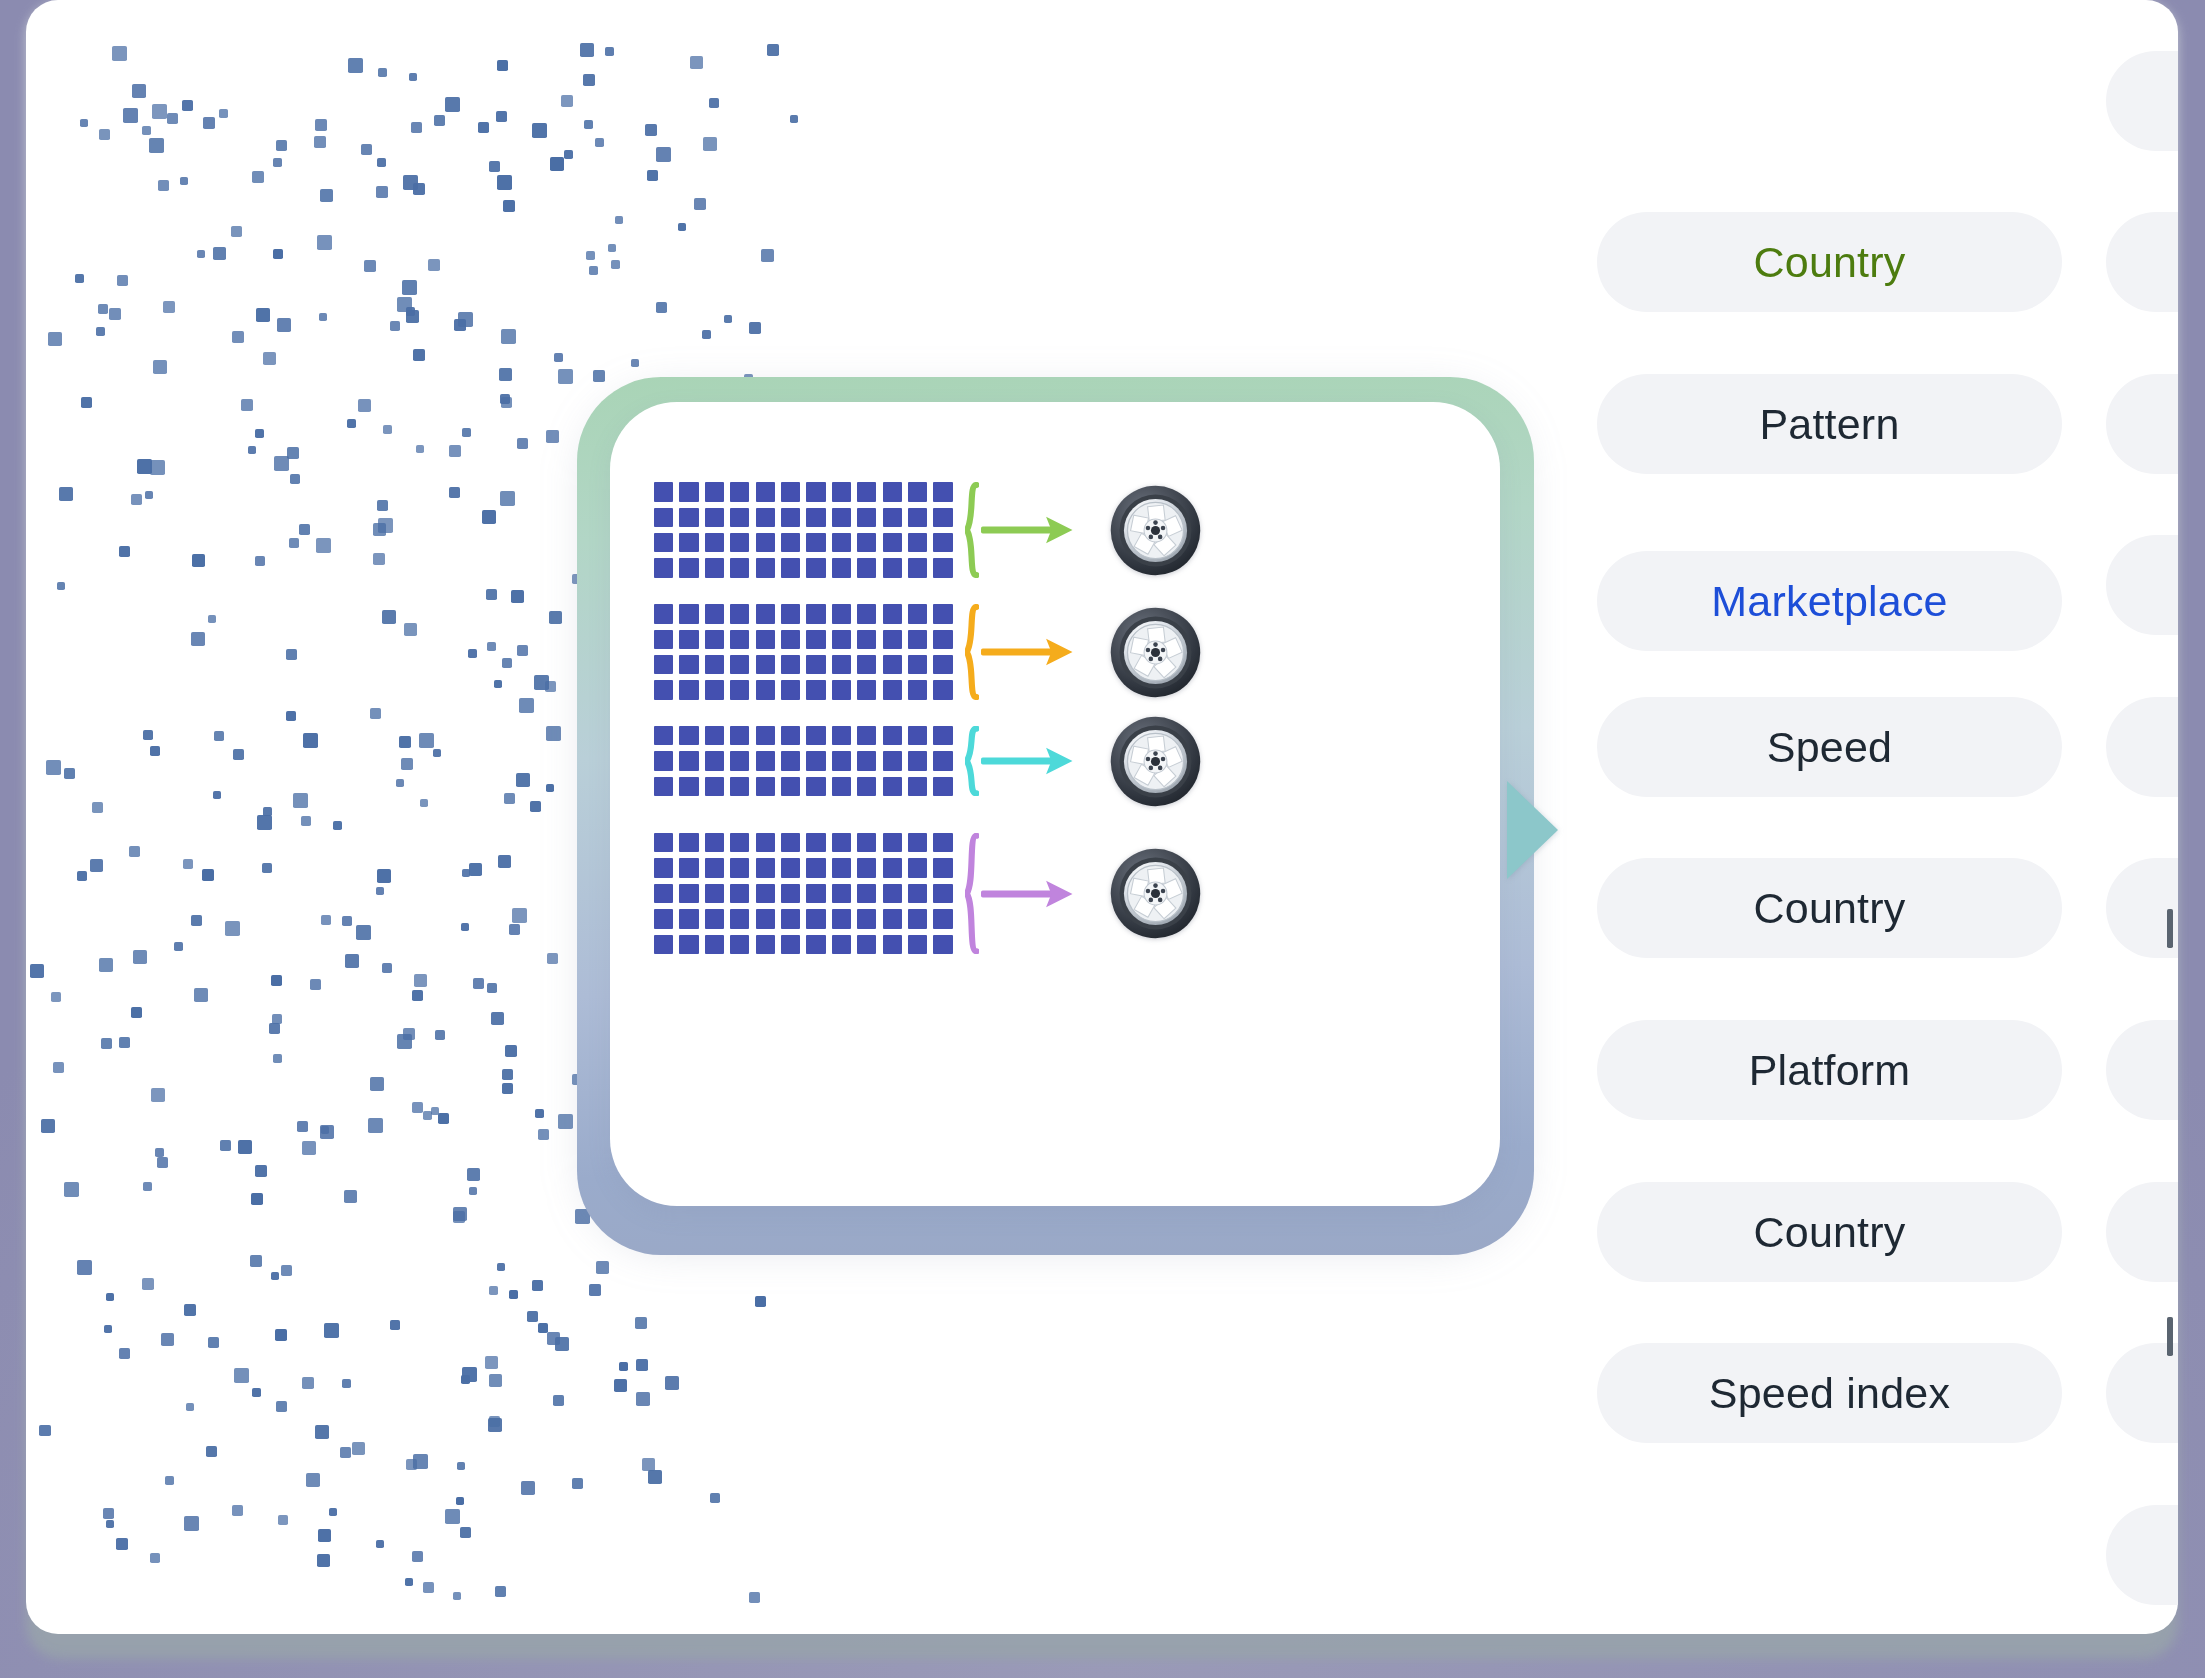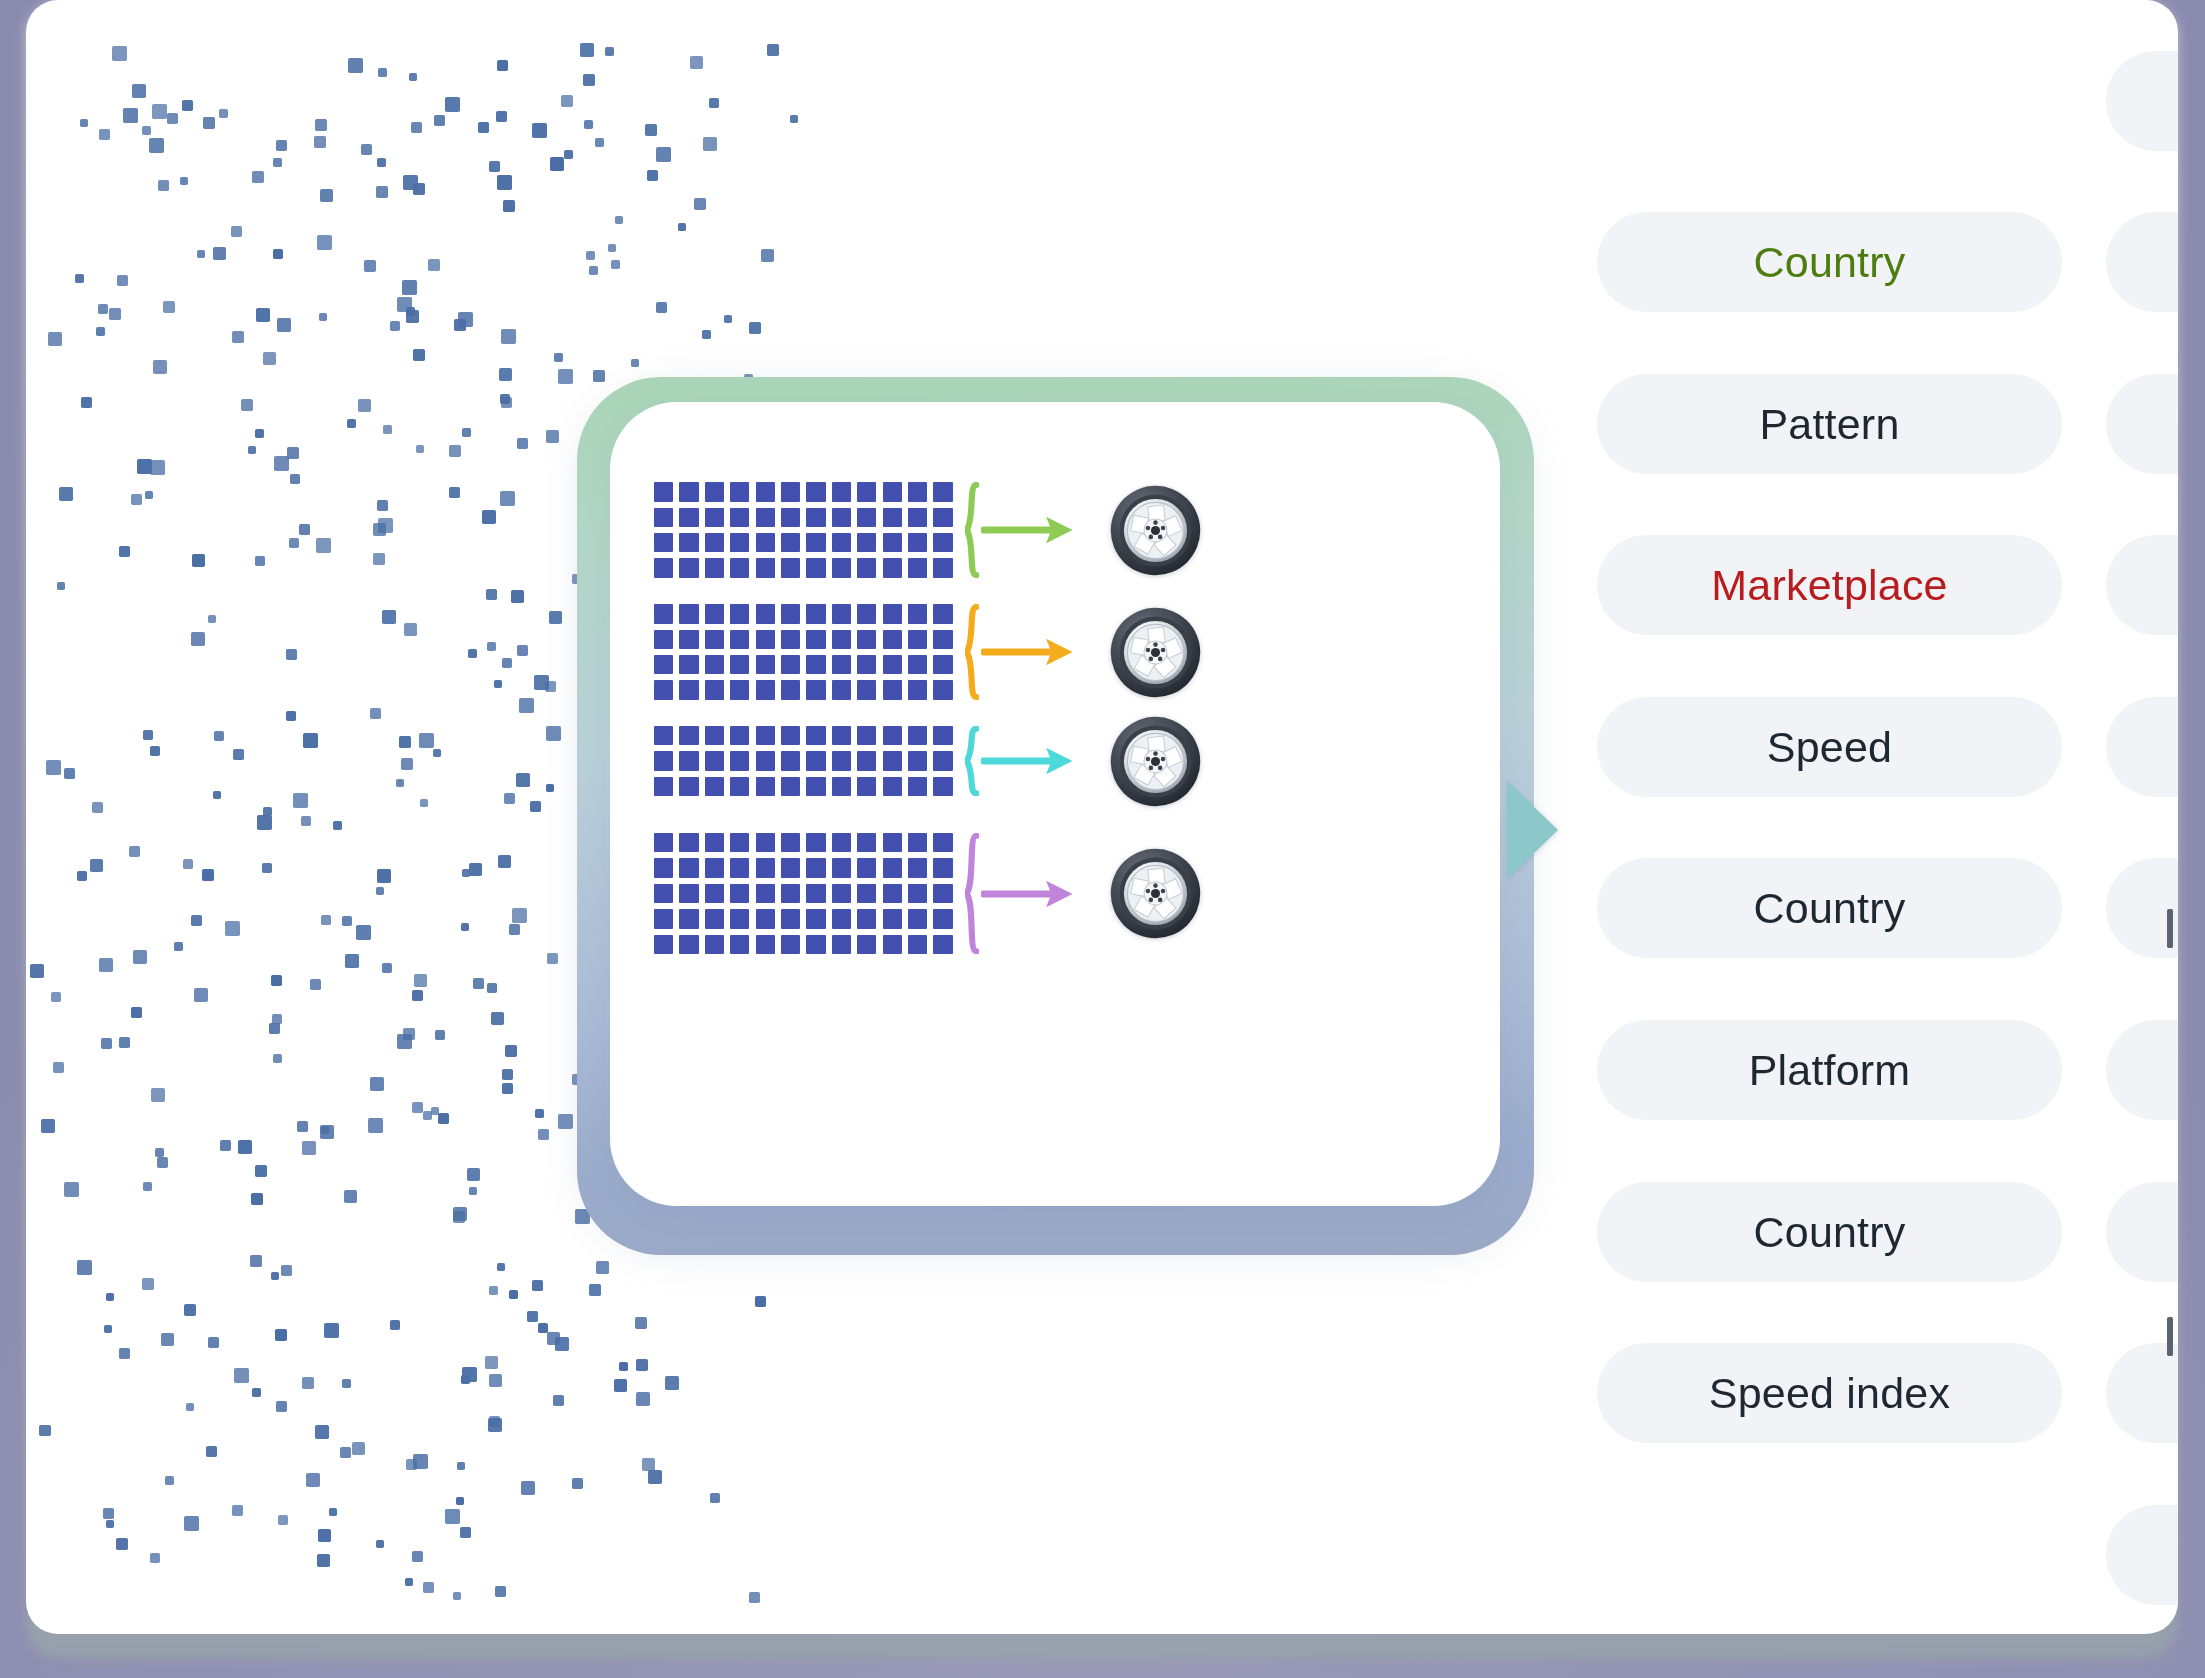--- a/index.html
+++ b/index.html
@@ -1021,21 +1021,21 @@
                 <circle cx="53" cy="53" r="5.2" fill="#2b313a"></circle>
               </svg>
             </div>
           </div>
         </div>
     </div>
 
     <div class="pill-col main" id="pillsMain">
         <div class="pill" style="top: 212px; background: rgb(242, 243, 246); color: #4d7c0f;">Country</div>
         <div class="pill" style="top: 374px; background: rgb(242, 243, 246); color: rgb(30, 40, 51);">Pattern</div>
-        <div class="pill" style="top: 535px; background: rgb(242, 243, 246); color: #b91c1c;">Marketplace</div>
+        <div class="pill" style="top: 551px; background: rgb(242, 243, 246); color: #1d4ed8;">Marketplace</div>
         <div class="pill" style="top: 697px; background: rgb(242, 243, 246); color: rgb(30, 40, 51);">Speed</div>
         <div class="pill" style="top: 858px; background: rgb(242, 243, 246); color: rgb(30, 40, 51);">Country</div>
         <div class="pill" style="top: 1020px; background: rgb(242, 243, 246); color: rgb(30, 40, 51);">Platform</div>
         <div class="pill" style="top: 1182px; background: rgb(242, 243, 246); color: rgb(30, 40, 51);">Country</div>
         <div class="pill" style="top: 1343px; background: rgb(242, 243, 246); color: rgb(30, 40, 51);">Speed index</div>
       </div>
 
     <div class="pill-col peek" id="pillsPeek">
         <div class="pill" style="top: 51px; background: rgb(242, 243, 246);"></div>
         <div class="pill" style="top: 212px; background: rgb(242, 243, 246);"></div>

